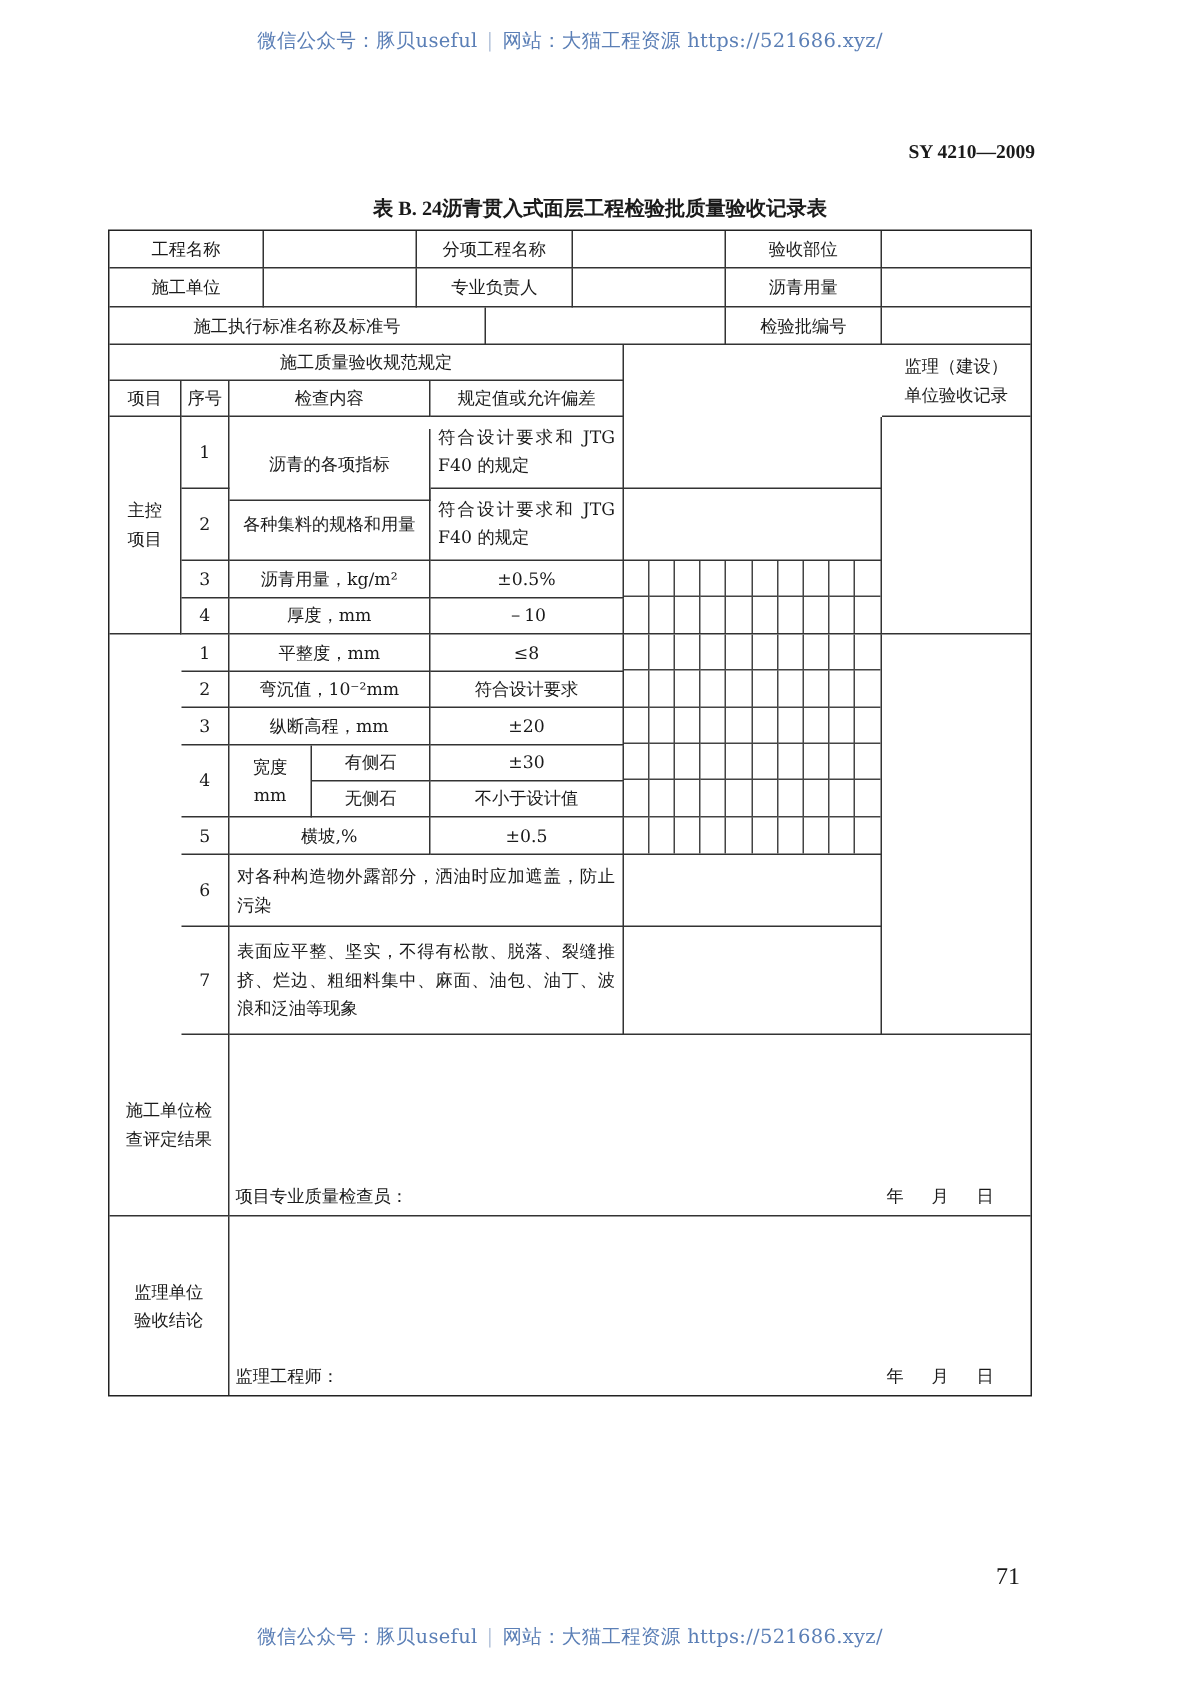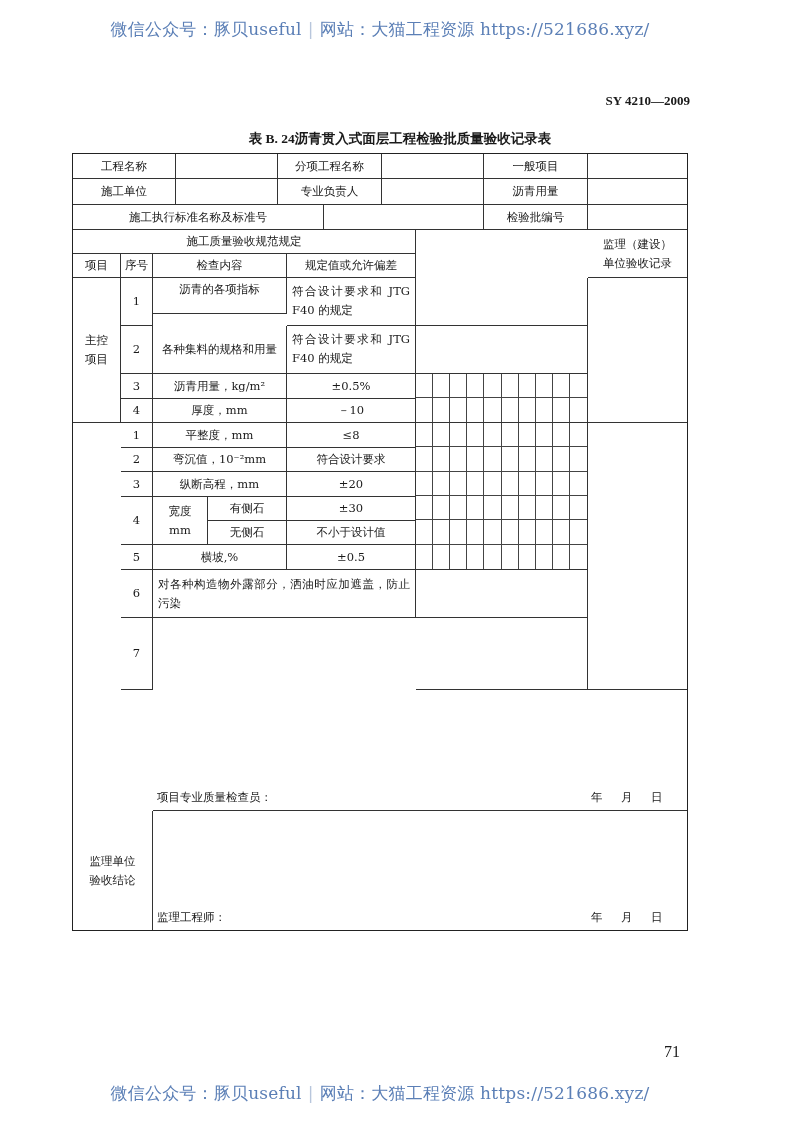--- a/index.html
+++ b/index.html
@@ -1,18 +1,18 @@
 <!DOCTYPE html>
 <html><head>
 <meta charset="utf-8">
 <style>
   html, body { margin:0; padding:0; background:#ffffff; }
   body { width:800px; height:1130px; position:relative; overflow:hidden;
          font-family:"DejaVu Serif","Liberation Serif",serif; color:#1a1a1a; }
-  .wm { position:absolute; left:0; width:760px; text-align:center; font-size:17px;
+  .wm { position:absolute; left:0; width:760px; text-align:center; font-size:13px;
         color:#5b7fb6; font-family:"DejaVu Serif","Liberation Serif",serif; letter-spacing:0.2px; }
   .wm .sep { color:#b8c6dc; margin:0 6px; }
   .stdno { position:absolute; right:110px; top:93px; font-size:13px; font-weight:bold;
            font-family:"Liberation Serif","DejaVu Serif",serif; }
   .title { position:absolute; left:0; width:800px; top:130px; text-align:center;
            font-size:13.5px; font-weight:bold; font-family:"DejaVu Sans","Liberation Sans",sans-serif; }
   .title .code { font-family:"Liberation Serif",serif; }
   .tbl { position:absolute; left:72px; top:153px; width:616px; height:778px;
          border:1.4px solid #222; box-sizing:border-box; }
   .c { position:absolute; box-sizing:border-box; display:flex; align-items:center;
@@ -41,21 +41,21 @@
 <div class="title">
   <span class="code">表 B. 24</span><span>沥青贯入式面层工程检验批质量验收记录表</span>
 </div>
 
 <div class="tbl">
 
   <div class="c" style="left:0;top:0;width:103px;height:25px;">工程名称</div>
   <div class="c" style="left:103px;top:0;width:102px;height:25px;"></div>
   <div class="c" style="left:205px;top:0;width:104px;height:25px;">分项工程名称</div>
   <div class="c" style="left:309px;top:0;width:102px;height:25px;"></div>
-  <div class="c" style="left:411px;top:0;width:104px;height:25px;">一般项目</div>
+  <div class="c" style="left:411px;top:0;width:104px;height:25px;">验收部位</div>
   <div class="c nr" style="left:515px;top:0;width:99px;height:25px;"></div>
 
   <div class="c" style="left:0;top:25px;width:103px;height:26px;">施工单位</div>
   <div class="c" style="left:103px;top:25px;width:102px;height:26px;"></div>
   <div class="c" style="left:205px;top:25px;width:104px;height:26px;">专业负责人</div>
   <div class="c" style="left:309px;top:25px;width:102px;height:26px;"></div>
   <div class="c" style="left:411px;top:25px;width:104px;height:26px;">沥青用量</div>
   <div class="c nr" style="left:515px;top:25px;width:99px;height:26px;"></div>
 
   <div class="c" style="left:0;top:51px;width:251px;height:25px;text-align:right;">施工执行标准名称及标准号</div>
@@ -66,21 +66,21 @@
   <div class="c" style="left:0;top:76px;width:343px;height:24px;">施工质量验收规范规定</div>
   <div class="c" style="left:0;top:100px;width:48px;height:24px;">项目</div>
   <div class="c" style="left:48px;top:100px;width:32px;height:24px;">序号</div>
   <div class="c" style="left:80px;top:100px;width:134px;height:24px;">检查内容</div>
   <div class="c" style="left:214px;top:100px;width:129px;height:24px;">规定值或允许偏差</div>
   <div class="c nr" style="left:515px;top:76px;width:99px;height:48px;padding:0 10px;">监理（建设）单位验收记录</div>
 
   <div class="c" style="left:0;top:124px;width:48px;height:145px;padding:0 12px;">主控项目</div>
 
   <div class="c" style="left:48px;top:124px;width:32px;height:48px;">1</div>
-  <div class="c" style="left:80px;top:112px;width:134px;height:48px;">沥青的各项指标</div>
+  <div class="c" style="left:80px;top:132px;width:134px;height:48px;">沥青的各项指标</div>
   <div class="c l" style="left:214px;top:124px;width:129px;height:48px;align-items:flex-start;padding-top:4px;">符合设计要求和 JTG F40 的规定</div>
   <div class="c" style="left:343px;top:124px;width:172px;height:48px;"></div>
 
   <div class="c" style="left:48px;top:172px;width:32px;height:48px;">2</div>
   <div class="c" style="left:80px;top:172px;width:134px;height:48px;">各种集料的规格和用量</div>
   <div class="c l" style="left:214px;top:172px;width:129px;height:48px;align-items:flex-start;padding-top:4px;">符合设计要求和 JTG F40 的规定</div>
   <div class="c" style="left:343px;top:172px;width:172px;height:48px;"></div>
 
   <div class="c" style="left:48px;top:220px;width:32px;height:25px;">3</div>
   <div class="c" style="left:80px;top:220px;width:134px;height:25px;">沥青用量，kg/m²</div>
@@ -200,24 +200,26 @@
       <div style="border-bottom:none"></div>
       <div style="border-bottom:none"></div>
       <div style="border-bottom:none"></div>
   </div>
 
   <div class="c" style="left:48px;top:416px;width:32px;height:48px;">6</div>
   <div class="c l" style="left:80px;top:416px;width:263px;height:48px;">对各种构造物外露部分，洒油时应加遮盖，防止污染</div>
   <div class="c" style="left:343px;top:416px;width:172px;height:48px;"></div>
 
   <div class="c" style="left:48px;top:464px;width:32px;height:72px;">7</div>
+  <div class="c l" style="left:80px;top:464px;width:263px;height:72px;">表面应平整、坚实，不得有松散、脱落、裂缝推挤、烂边、粗细料集中、麻面、油包、油丁、波浪和泛油等现象</div>
   <div class="c" style="left:343px;top:464px;width:172px;height:72px;"></div>
 
   <div class="c nr" style="left:515px;top:269px;width:99px;height:267px;"></div>
 
+  <div class="c" style="left:0;top:536px;width:80px;height:121px;padding:0 8px;">施工单位检查评定结果</div>
   <div class="c nr" style="left:80px;top:536px;width:534px;height:121px;"></div>
   <div class="sig" style="left:84px;top:636px;">项目专业质量检查员：</div>
   <div class="sig" style="left:518px;top:636px;">年</div>
   <div class="sig" style="left:548px;top:636px;">月</div>
   <div class="sig" style="left:578px;top:636px;">日</div>
 
   <div class="c nb" style="left:0;top:657px;width:80px;height:119px;padding:0 14px;">监理单位验收结论</div>
   <div class="c nr nb" style="left:80px;top:657px;width:534px;height:119px;"></div>
   <div class="sig" style="left:84px;top:756px;">监理工程师：</div>
   <div class="sig" style="left:518px;top:756px;">年</div>

